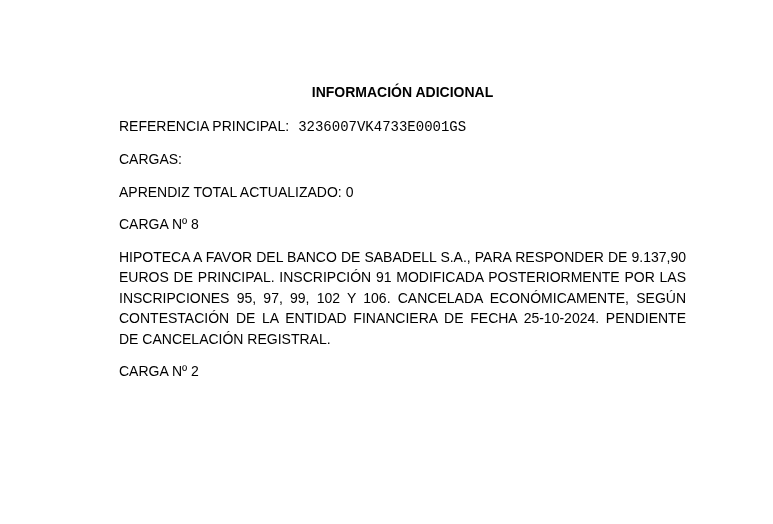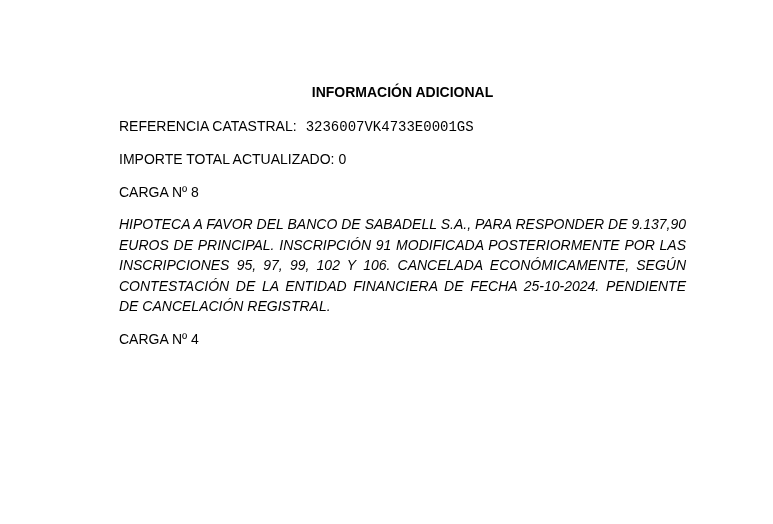--- a/index.html
+++ b/index.html
@@ -37,40 +37,40 @@
     white-space: nowrap;
   }
   .ref-value {
     margin-left: 9px;
     font-family: Liberation Mono, monospace;
   }
   .para {
     margin: 0 0 12px 0;
     text-align: justify;
     text-justify: inter-word;
-    font-style: italic;
   }
   .para:last-child {
     margin-bottom: 0;
   }
 </style>
 </head>
 <body>
 
 <div class="viewport">
   <div class="doc">
 
     <h1 class="doc-title">INFORMACIÓN ADICIONAL</h1>
 
-    <p class="line"><span>REFERENCIA CATASTRAL:</span><span class="ref-value">3236007VK4733E0001GS</span></p>
+    <p class="line"><span>REFERENCIA PRINCIPAL:</span><span class="ref-value">3236007VK4733E0001GS</span></p>
 
+    <p class="line">CARGAS:</p>
 
-    <p class="line"><span>IMPORTE TOTAL ACTUALIZADO:</span><span> </span><span>0</span></p>
+    <p class="line"><span>APRENDIZ TOTAL ACTUALIZADO:</span><span> </span><span>0</span></p>
 
     <p class="line">CARGA Nº 8</p>
 
     <p class="para">HIPOTECA A FAVOR DEL BANCO DE SABADELL S.A., PARA RESPONDER DE 9.137,90 EUROS DE PRINCIPAL. INSCRIPCIÓN 91 MODIFICADA POSTERIORMENTE POR LAS INSCRIPCIONES 95, 97, 99, 102 Y 106. CANCELADA ECONÓMICAMENTE, SEGÚN CONTESTACIÓN DE LA ENTIDAD FINANCIERA DE FECHA 25-10-2024. PENDIENTE DE CANCELACIÓN REGISTRAL.</p>
 
-    <p class="line">CARGA Nº 4</p>
+    <p class="line">CARGA Nº 2</p>
 
 
   </div>
 </div>
 
 </body></html>

